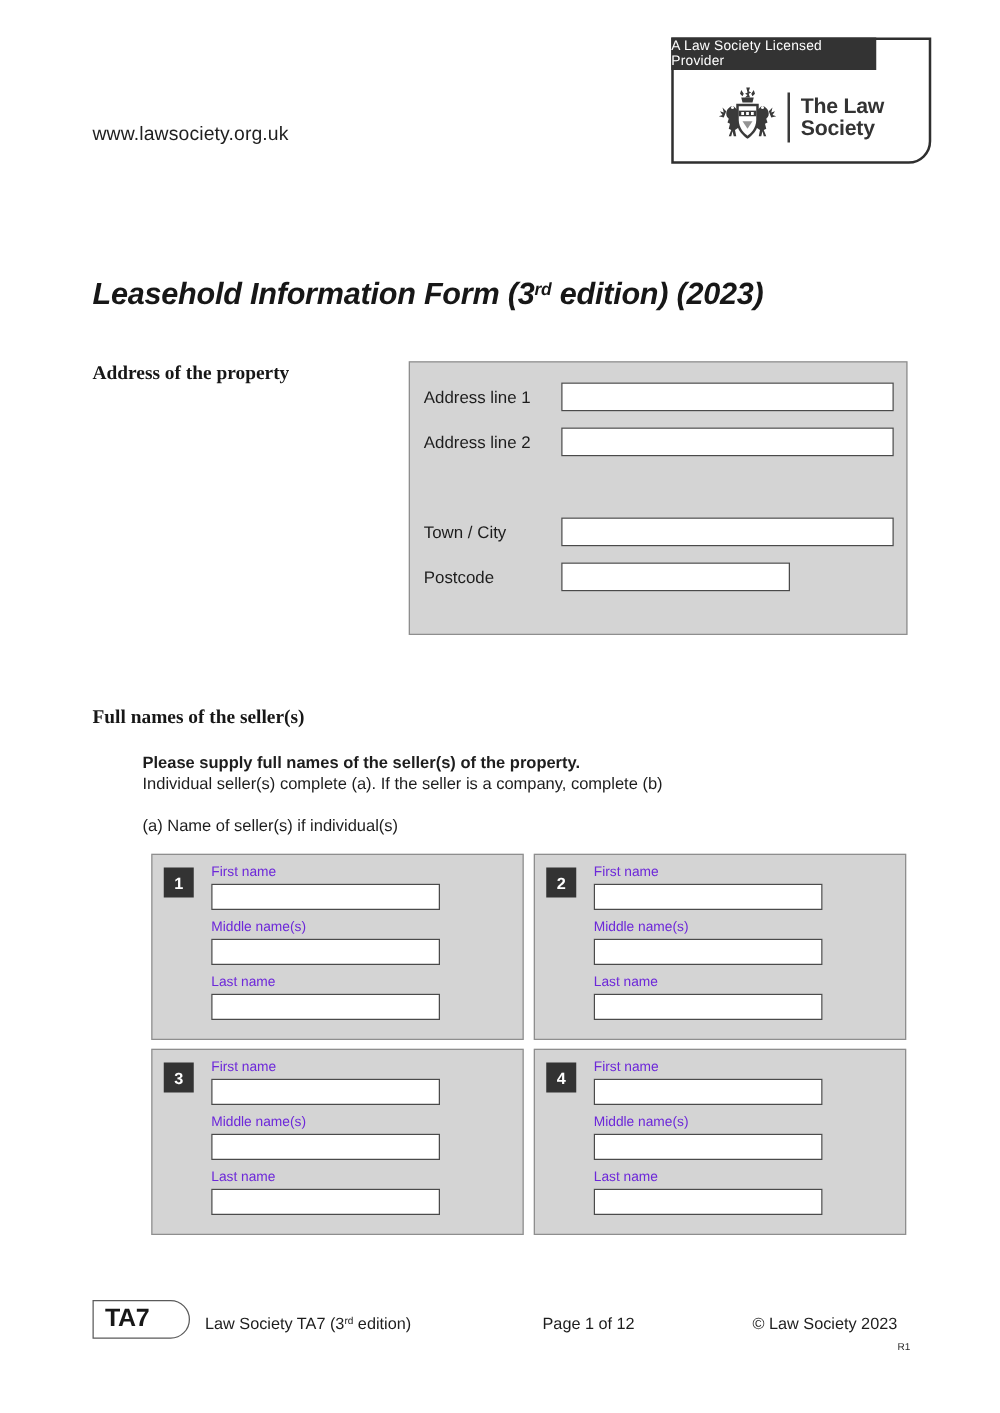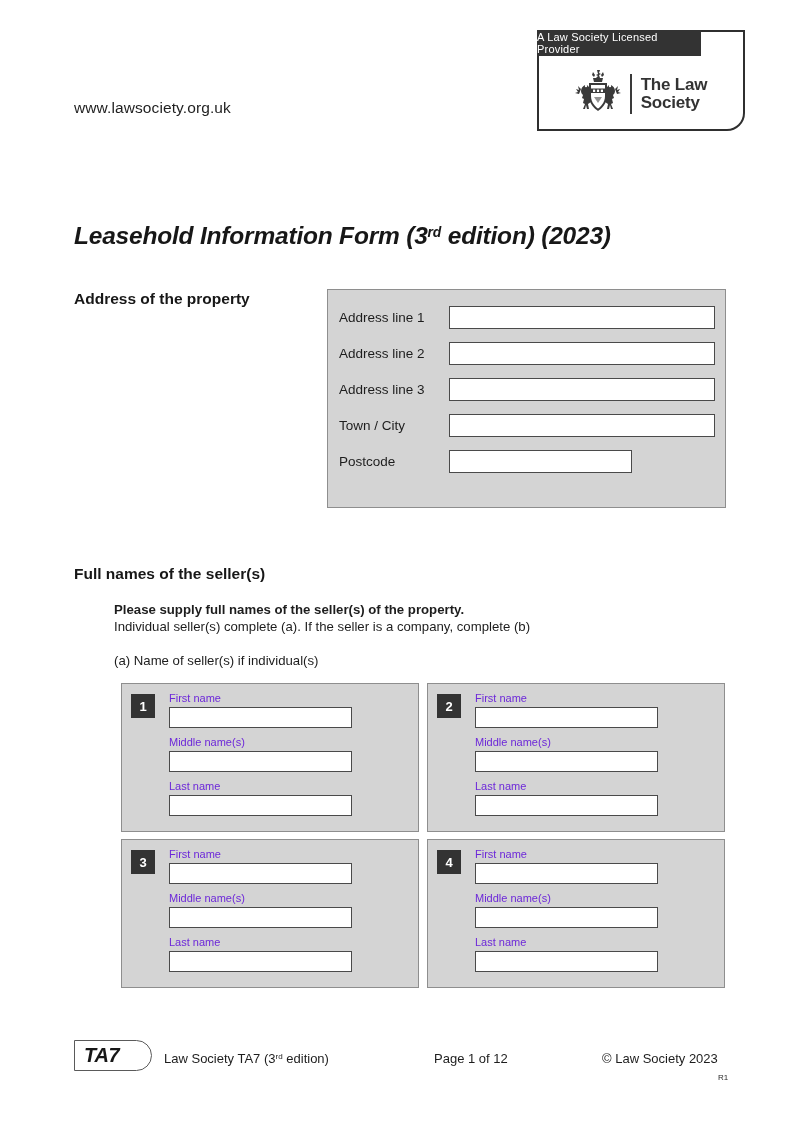--- a/index.html
+++ b/index.html
@@ -94,20 +94,21 @@
     font-style: italic;
   }
   .form-title sup { font-size: 0.57em; vertical-align: 0.52em; }
 
   
   .sect-head {
     position: absolute;
     font-size: 15.5px;
     font-weight: bold;
     color: #171717;
+    font-family: Liberation Serif, serif;
   }
   #addr-head { left: 74px; top: 290px; }
   #seller-head { left: 74px; top: 565px; }
 
   
   .addr-panel {
     position: absolute;
     left: 327px;
     top: 289px;
     width: 399px;
@@ -221,21 +222,20 @@
     box-sizing: border-box;
     display: flex;
     align-items: center;
     padding-left: 9px;
   }
   .ta-badge span {
     font-size: 20px;
     font-weight: bold;
     color: #171717;
     letter-spacing: -0.3px;
-    font-style: italic;
   }
   .footer-text {
     position: absolute;
     top: 1051px;
     font-size: 13px;
     color: #1d1d1d;
     white-space: nowrap;
   }
   #foot-edition { left: 164px; }
   #foot-page    { left: 434px; }
@@ -310,24 +310,20 @@
 
   <div class="addr-panel">
     <div class="addr-row" style="top:15px">
       <div class="addr-label">Address line 1</div>
       <input class="addr-input" type="text" value="" style="">
     </div>
     <div class="addr-row" style="top:51px">
       <div class="addr-label">Address line 2</div>
       <input class="addr-input" type="text" value="" style="">
     </div>
-    <div class="addr-row" style="top:87px">
-      <div class="addr-label">Address line 3</div>
-      <input class="addr-input" type="text" value="" style="">
-    </div>
     <div class="addr-row" style="top:123px">
       <div class="addr-label">Town / City</div>
       <input class="addr-input" type="text" value="" style="">
     </div>
     <div class="addr-row" style="top:159px">
       <div class="addr-label">Postcode</div>
       <input class="addr-input short" type="text" value="" style="">
     </div>
   </div>
 

